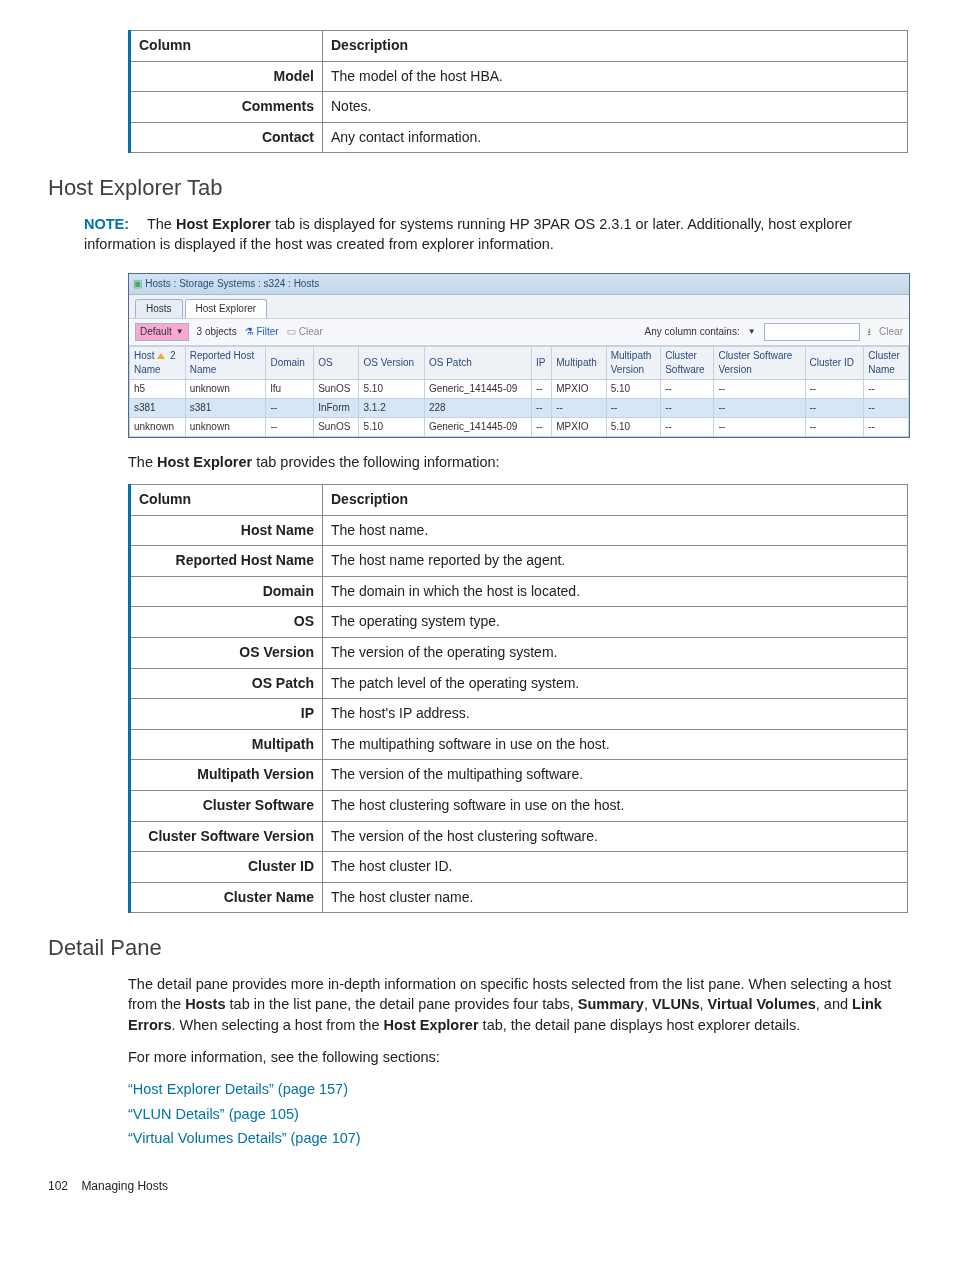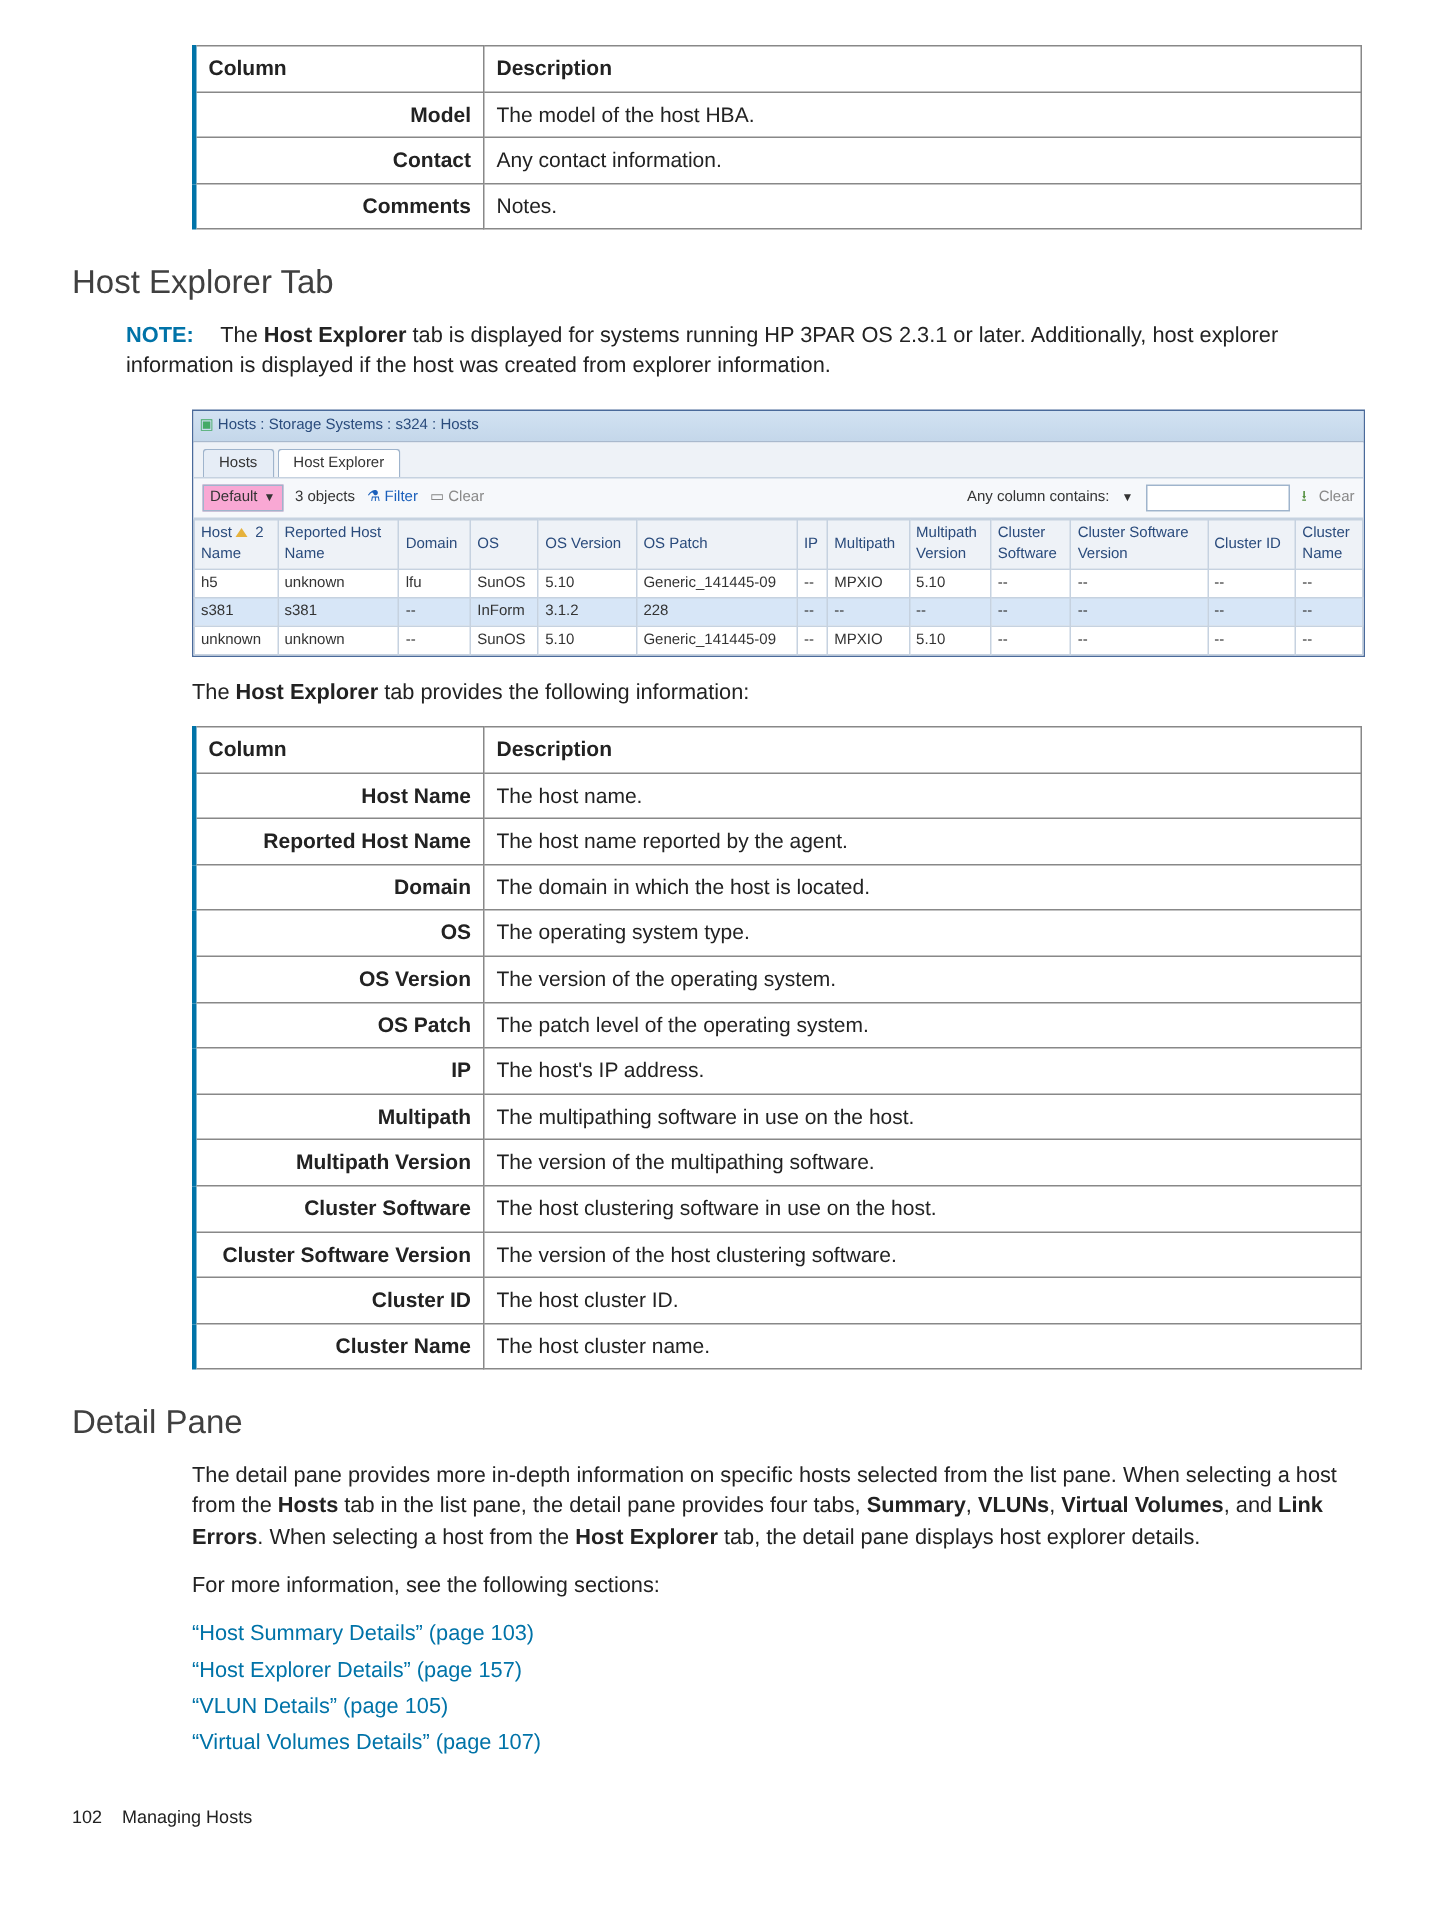--- a/index.html
+++ b/index.html
@@ -145,26 +145,26 @@
       <th>Column</th>
       <th>Description</th>
     </tr>
   </thead>
   <tbody id="top-table-body">
       <tr>
         <td class="col-name">Model</td>
         <td>The model of the host HBA.</td>
       </tr>
       <tr>
+        <td class="col-name">Comments</td>
+        <td>Notes.</td>
+      </tr>
+      <tr>
         <td class="col-name">Contact</td>
         <td>Any contact information.</td>
-      </tr>
-      <tr>
-        <td class="col-name">Comments</td>
-        <td>Notes.</td>
       </tr>
     </tbody>
 </table>
 
 <h2 class="section">Host Explorer Tab</h2>
 
 <div class="note-block">
   <span class="note-label">NOTE:</span>
   <span>The </span><b>Host Explorer</b><span> tab is displayed for systems running HP 3PAR OS 2.3.1 or later. Additionally, host explorer information is displayed if the host was created from explorer information.</span>
 </div>
@@ -336,21 +336,20 @@
 
 <h2 class="section">Detail Pane</h2>
 
 <div class="body-text">
   <span>The detail pane provides more in-depth information on specific hosts selected from the list pane. When selecting a host from the </span><b>Hosts</b><span> tab in the list pane, the detail pane provides four tabs, </span><b>Summary</b><span>, </span><b>VLUNs</b><span>, </span><b>Virtual Volumes</b><span>, and </span><b>Link Errors</b><span>. When selecting a host from the </span><b>Host Explorer</b><span> tab, the detail pane displays host explorer details.</span>
 </div>
 
 <div class="body-text">For more information, see the following sections:</div>
 
 <div id="links-container">
-    <div class="links"><a href="#">“Host Summary Details” (page 103)</a></div>
     <div class="links"><a href="#">“Host Explorer Details” (page 157)</a></div>
     <div class="links"><a href="#">“VLUN Details” (page 105)</a></div>
     <div class="links"><a href="#">“Virtual Volumes Details” (page 107)</a></div>
   </div>
 
 <div class="footer">
   <span class="page">102</span>
   <span>Managing Hosts</span>
 </div>
 

